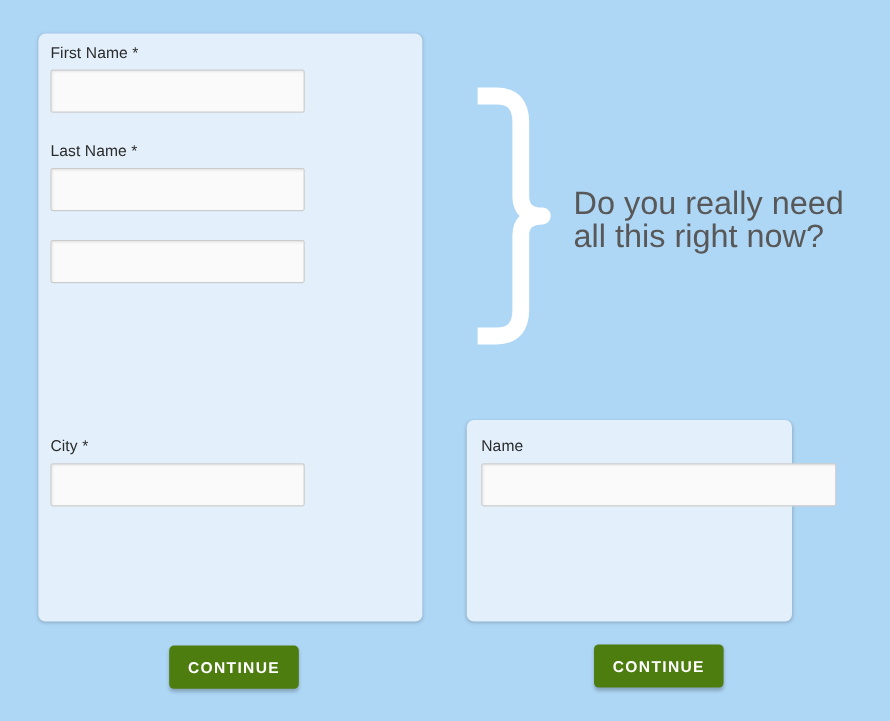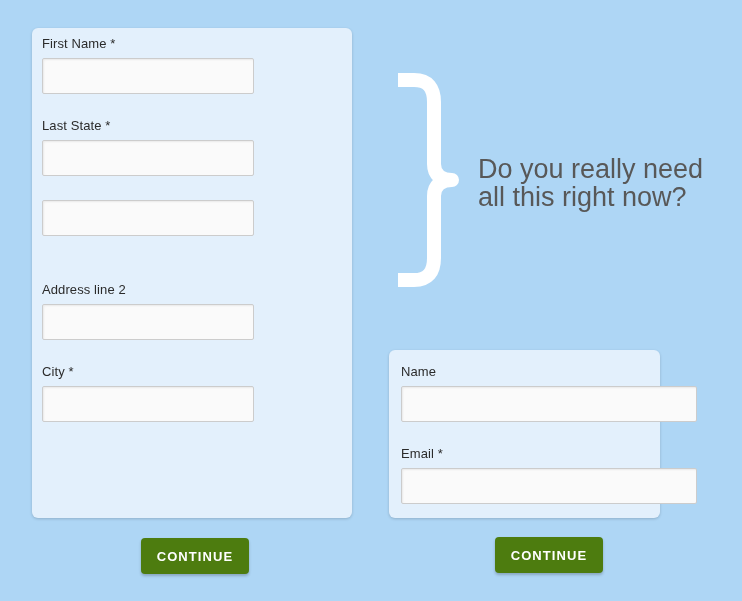--- a/index.html
+++ b/index.html
@@ -164,32 +164,28 @@
 <div class="stage">
 
   <div class="card" id="long-form-card">
 
     <div class="field" id="field-first-name">
       <span class="field-label">First Name *</span>
       <input class="text-input" type="text" placeholder="" style="">
     </div>
 
     <div class="field" id="field-last-name">
-      <span class="field-label">Last State *</span>
+      <span class="field-label">Last Name *</span>
       <input class="text-input" type="text" placeholder="" style="">
     </div>
 
     <div class="field" id="field-address">
       <input class="text-input" type="text" placeholder="" style="">
     </div>
 
-    <div class="field" id="field-address2">
-      <span class="field-label">Address line 2</span>
-      <input class="text-input" type="text" placeholder="" style="">
-    </div>
 
     <div class="field" id="field-city">
       <span class="field-label">City *</span>
       <input class="text-input" type="text" placeholder="" style="">
     </div>
 
 
 
   </div>
 
@@ -203,24 +199,20 @@
   <div id="callout-text">Do you really need
 all this right now?</div>
 
   <div class="card" id="short-form-card">
 
     <div class="field" id="field-name">
       <span class="field-label">Name</span>
       <input class="text-input" type="text" placeholder="" style="">
     </div>
 
-    <div class="field" id="field-email">
-      <span class="field-label">Email *</span>
-      <input class="text-input" type="text" placeholder="" style="">
-    </div>
 
   </div>
 
   <button class="continue-button" id="left-continue-button">CONTINUE</button>
 
   <button class="continue-button" id="right-continue-button">CONTINUE</button>
 
 </div>
 
 </body></html>

